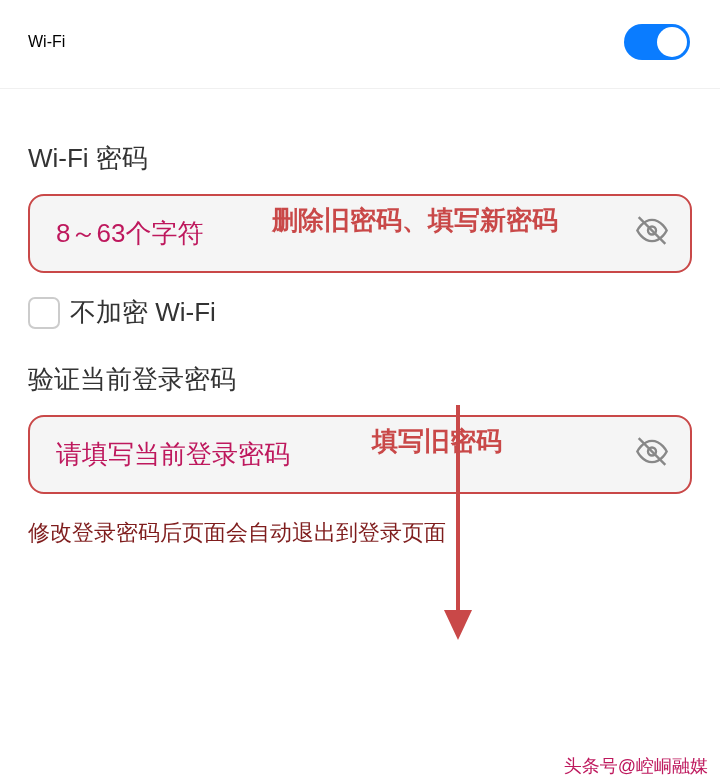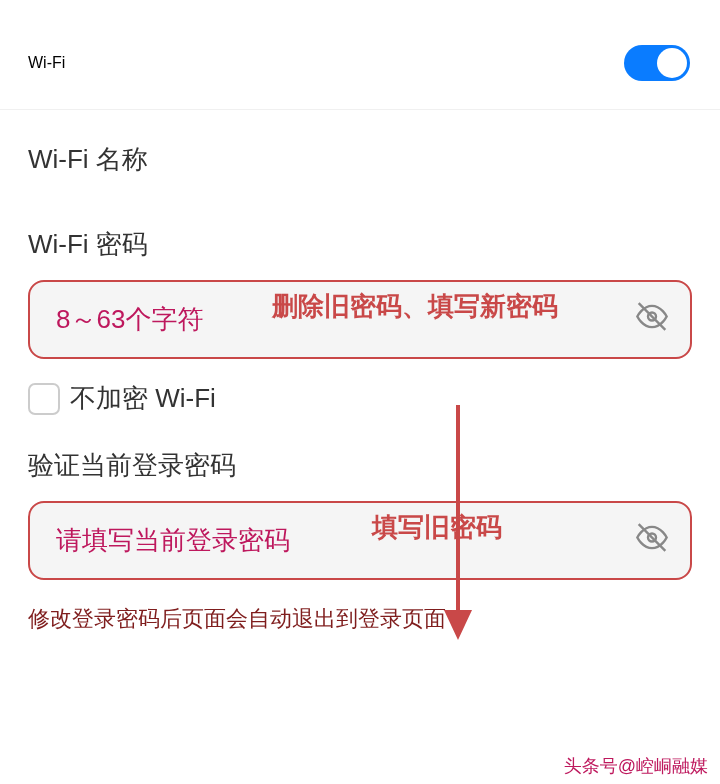--- a/index.html
+++ b/index.html
@@ -11,21 +11,21 @@
       font-family: -apple-system, BlinkMacSystemFont, "PingFang SC", "Helvetica Neue", sans-serif;
       background: #ffffff;
       width: 720px;
       height: 784px;
       position: relative;
     }
     .header-row {
       display: flex;
       justify-content: space-between;
       align-items: center;
-      padding: 45px 30px 28px 28px;
+      padding: 24px 30px 28px 28px;
       border-bottom: 1px solid #f0f0f0;
     }
     .toggle {
       width: 66px;
       height: 36px;
       background: #0a7cff;
       border-radius: 18px;
       position: relative;
       cursor: pointer;
     }
@@ -154,21 +154,20 @@
   </style>
 </head>
 <body>
 
 <div class="header-row">
   <span>Wi-Fi</span>
   <div class="toggle"></div>
 </div>
 
 <div class="section">
-  <div class="label">Wi-Fi 名称</div>
 </div>
 
 <div class="section">
   <div class="label">Wi-Fi 密码</div>
   <div class="input-wrapper">
     <div class="input-highlighted">
       <span class="placeholder-text">8～63个字符</span>
       <span class="annotation-text annotation1">删除旧密码、填写新密码</span>
       <span class="eye-icon">
         <svg width="32" height="32" viewBox="0 0 24 24" fill="none" stroke="currentColor" stroke-width="1.8">

